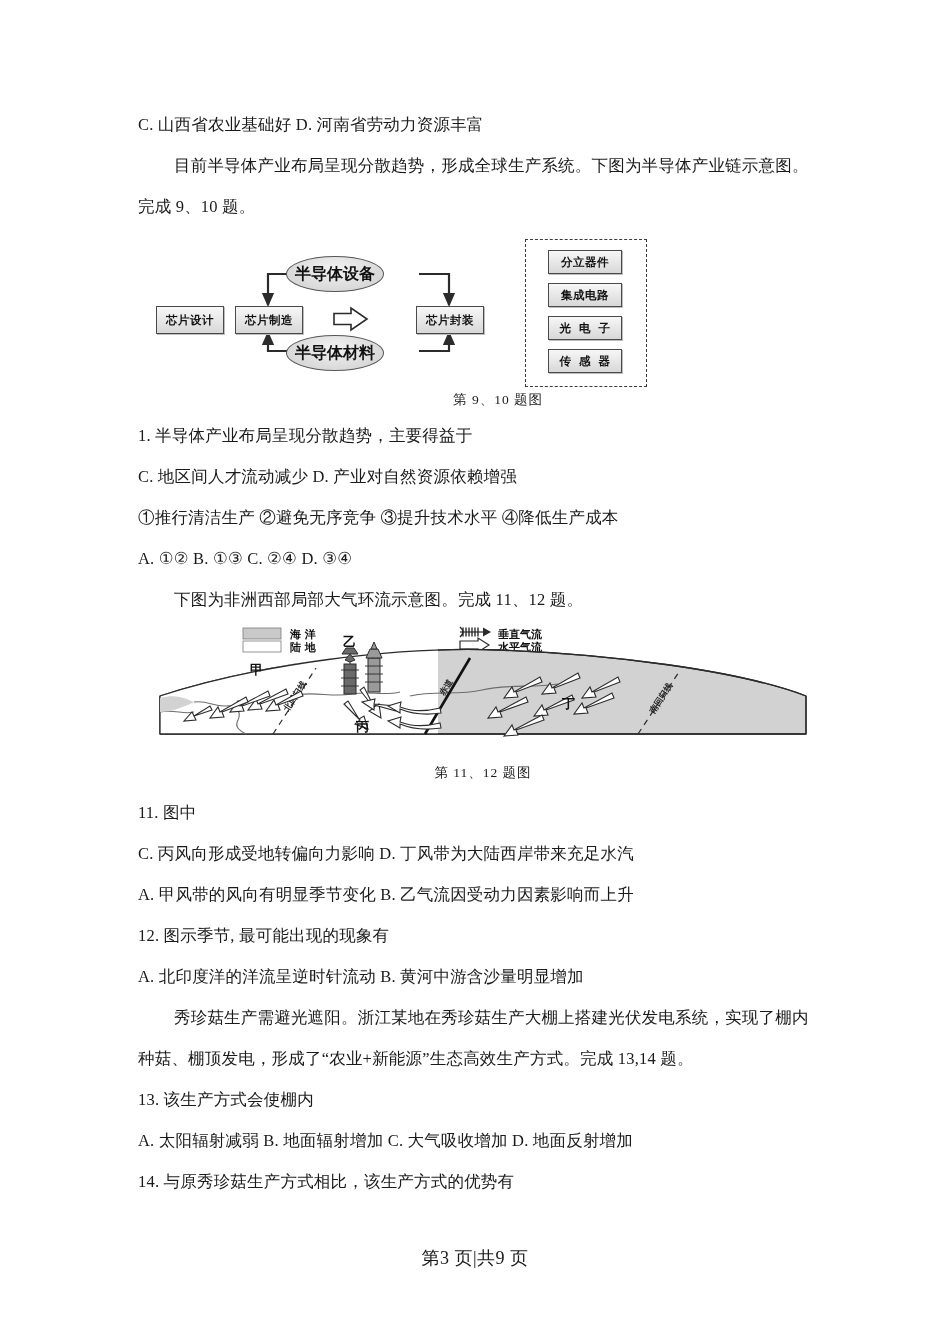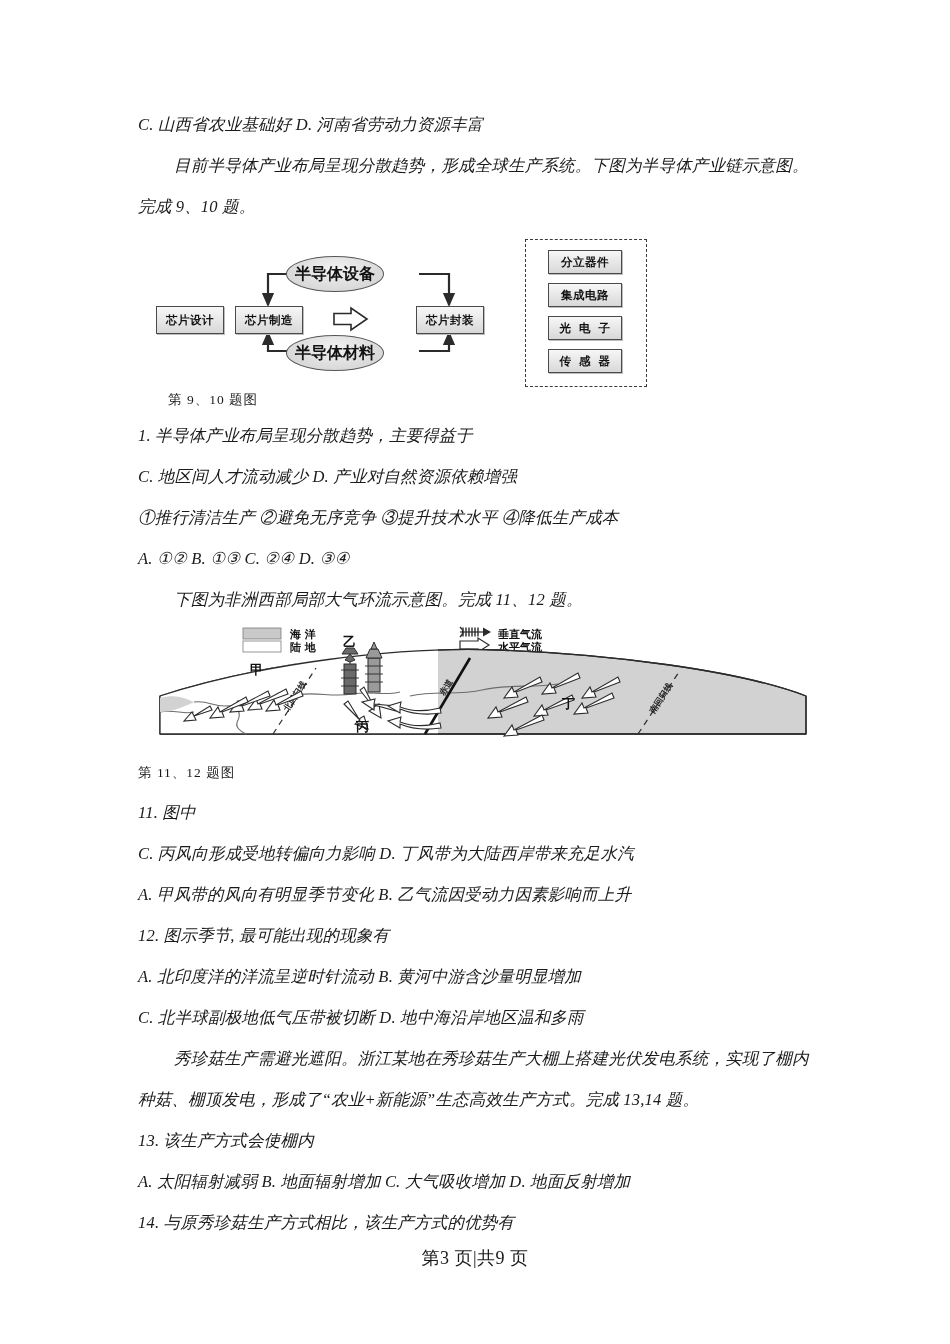--- a/index.html
+++ b/index.html
@@ -28,21 +28,20 @@
     left: 138px;
     top: 104px;
     width: 690px;
   }
 
   .line {
     font-size: 16.5px;
     line-height: 41px;
     white-space: nowrap;
     letter-spacing: 0.2px;
-    font-style: italic;
   }
   .indent { text-indent: 36px; }
 
   
   .fig1 {
     position: relative;
     width: 690px;
     height: 158px;
     margin-top: 6px;
   }
@@ -76,21 +75,21 @@
     white-space: nowrap;
   }
   .fig1 .dashbox {
     position: absolute;
     border: 1.6px dashed #3a3a3a;
     background: transparent;
   }
   .fig1 svg { position: absolute; left:0; top:0; overflow: visible; }
 
   .figcap {
-    text-align: left;
+    text-align: center;
     font-size: 13.5px;
     font-family: "Liberation Serif", serif;
     color: #1a1a1a;
     letter-spacing: 1px;
   }
   .fig1cap { margin-left: 30px; }
 
   
   .fig2wrap {
     position: relative;
@@ -301,21 +300,20 @@
     <div class="figcap">第 11、12 题图</div>
 
     <div style="height:10px"></div>
 
     <div class="line">11. 图中</div>
     <div class="line">C. 丙风向形成受地转偏向力影响   D. 丁风带为大陆西岸带来充足水汽</div>
     <div class="line">A. 甲风带的风向有明显季节变化   B. 乙气流因受动力因素影响而上升</div>
 
     <div class="line">12. 图示季节, 最可能出现的现象有</div>
     <div class="line">A. 北印度洋的洋流呈逆时针流动   B. 黄河中游含沙量明显增加</div>
-    <div class="line">C. 北半球副极地低气压带被切断   D. 地中海沿岸地区温和多雨</div>
 
     <div class="line indent">秀珍菇生产需避光遮阳。浙江某地在秀珍菇生产大棚上搭建光伏发电系统，实现了棚内</div>
     <div class="line">种菇、棚顶发电，形成了“农业+新能源”生态高效生产方式。完成 13,14 题。</div>
 
     <div class="line">13. 该生产方式会使棚内</div>
     <div class="line">A. 太阳辐射减弱    B. 地面辐射增加    C. 大气吸收增加    D. 地面反射增加</div>
 
     <div class="line">14. 与原秀珍菇生产方式相比，该生产方式的优势有</div>
 
   </div>

